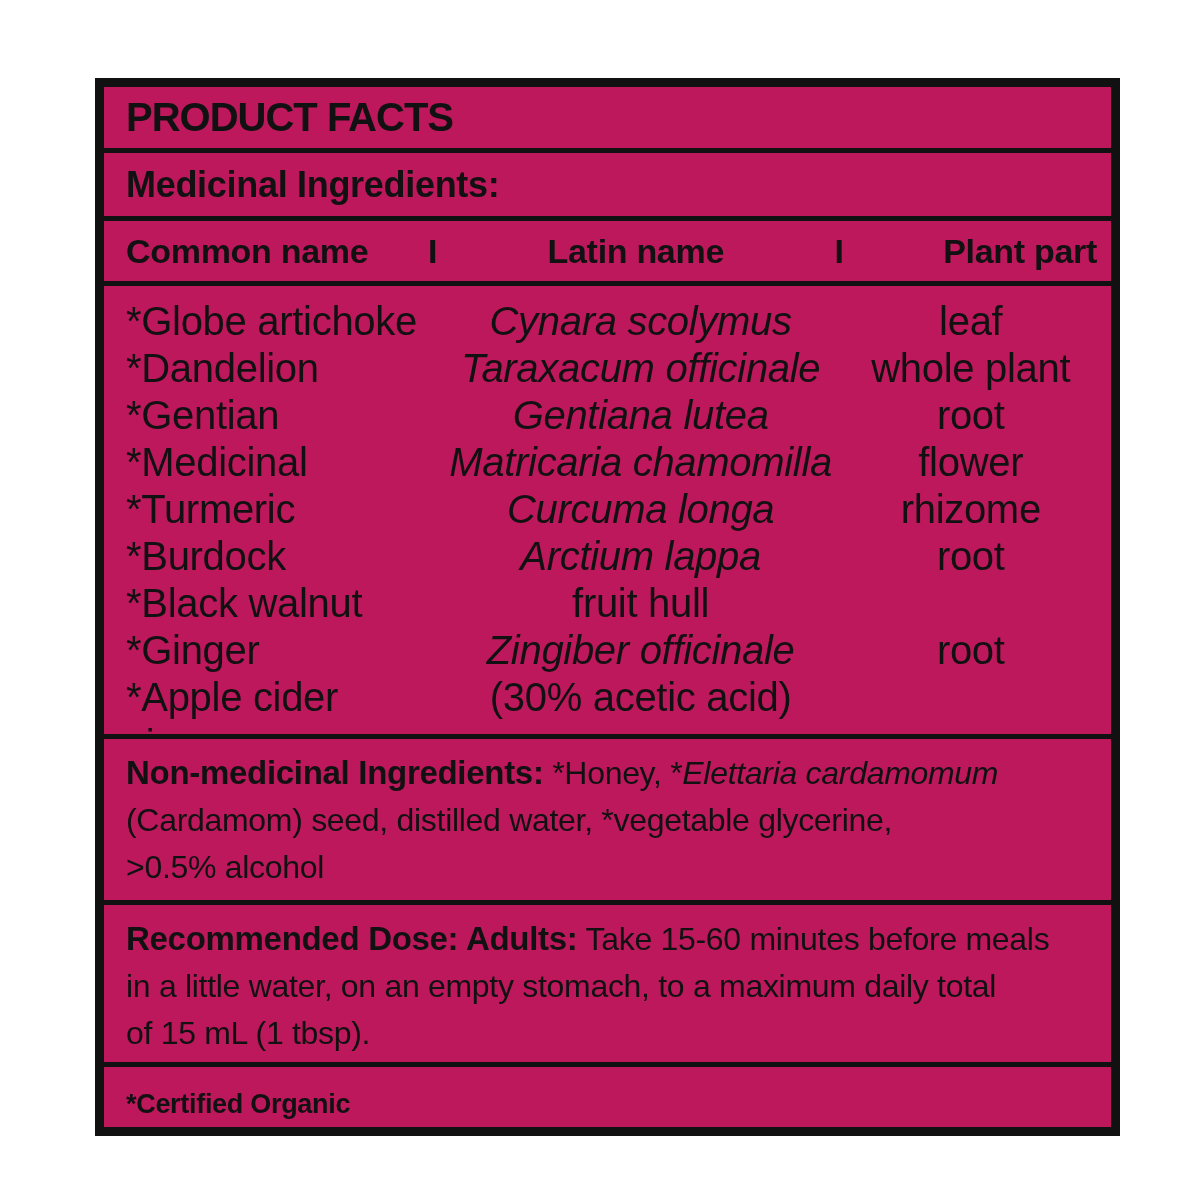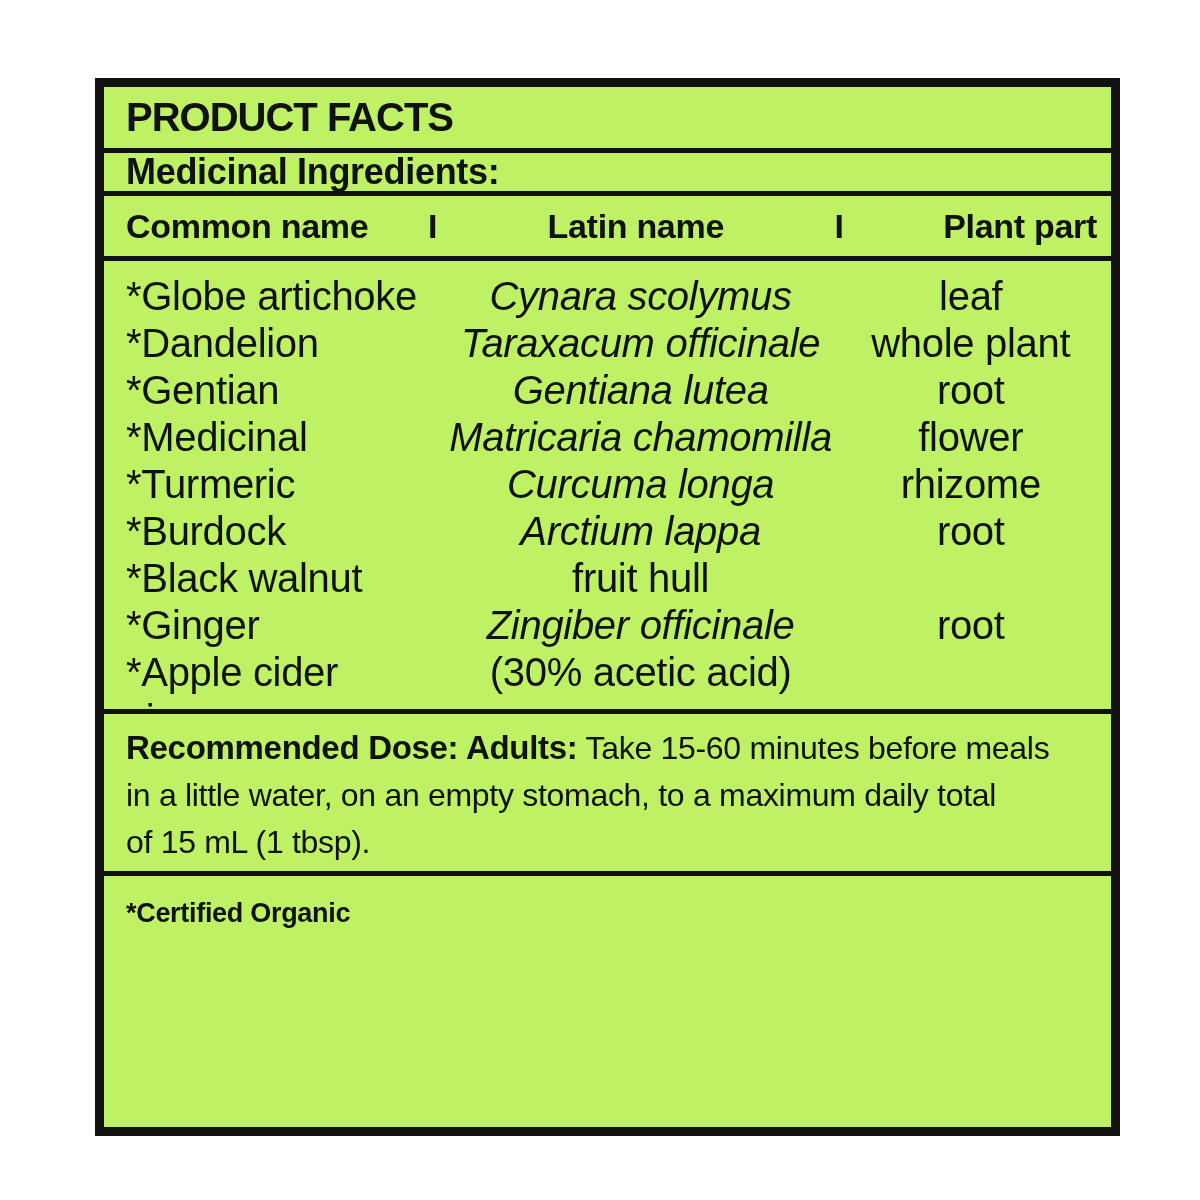--- a/index.html
+++ b/index.html
@@ -13,21 +13,21 @@
     letter-spacing: -0.3px;
   }
   .panel {
     position: absolute;
     left: 95px;
     top: 78px;
     width: 1025px;
     height: 1058px;
     box-sizing: border-box;
     border: 9px solid #111111;
-    background: #bef264;
+    background: #be185d;
     display: flex;
     flex-direction: column;
   }
   .sec {
     box-sizing: border-box;
     border-bottom: 5px solid #111111;
     padding-left: 22px;
     padding-right: 14px;
     overflow: hidden;
   }
@@ -39,21 +39,21 @@
     align-items: center;
   }
   .panel-title {
     font-size: 40px;
     font-weight: bold;
     letter-spacing: -1px;
     margin: 0;
   }
 
   .med-sec {
-    height: 43px;
+    height: 68px;
     display: flex;
     align-items: center;
   }
   .med-heading {
     font-size: 36px;
     font-weight: bold;
     margin: 0;
   }
 
   .header-sec {
@@ -163,20 +163,25 @@
         <span class="td latin it">Zingiber officinale</span>
         <span class="td part">root</span>
       </div>
       <div class="trow">
         <span class="td common">*Apple cider vinegar</span>
         <span class="td latin">(30% acetic acid)</span>
         <span class="td part"></span>
       </div>
     </div>
 
+  <div class="sec para nonmed-sec">
+    <b>Non-medicinal Ingredients:</b><span> *Honey, *</span><span class="it">Elettaria cardamomum</span><br>
+    <span>(Cardamom) seed, distilled water, *vegetable glycerine,</span><br>
+    <span>&gt;0.5% alcohol</span>
+  </div>
 
   <div class="sec para dose-sec">
     <b>Recommended Dose: Adults:</b><span> Take 15-60 minutes before meals</span><br>
     <span>in a little water, on an empty stomach, to a maximum daily total</span><br>
     <span>of 15 mL (1 tbsp).</span>
   </div>
 
   <div class="sec last footer-sec">
     <span>*Certified Organic</span>
   </div>

